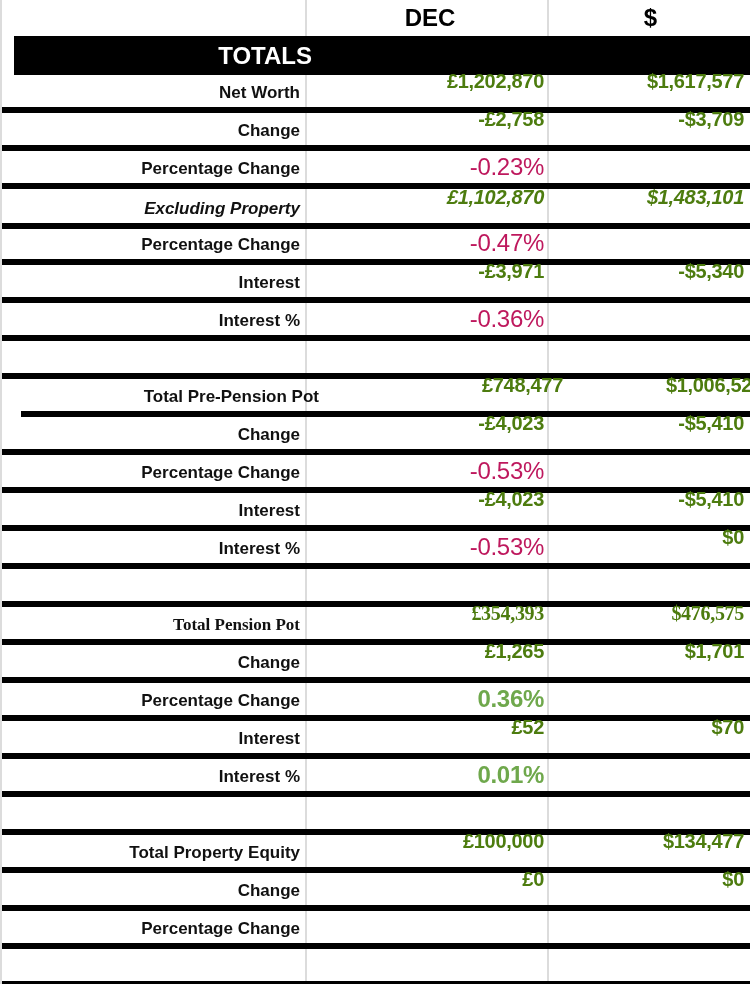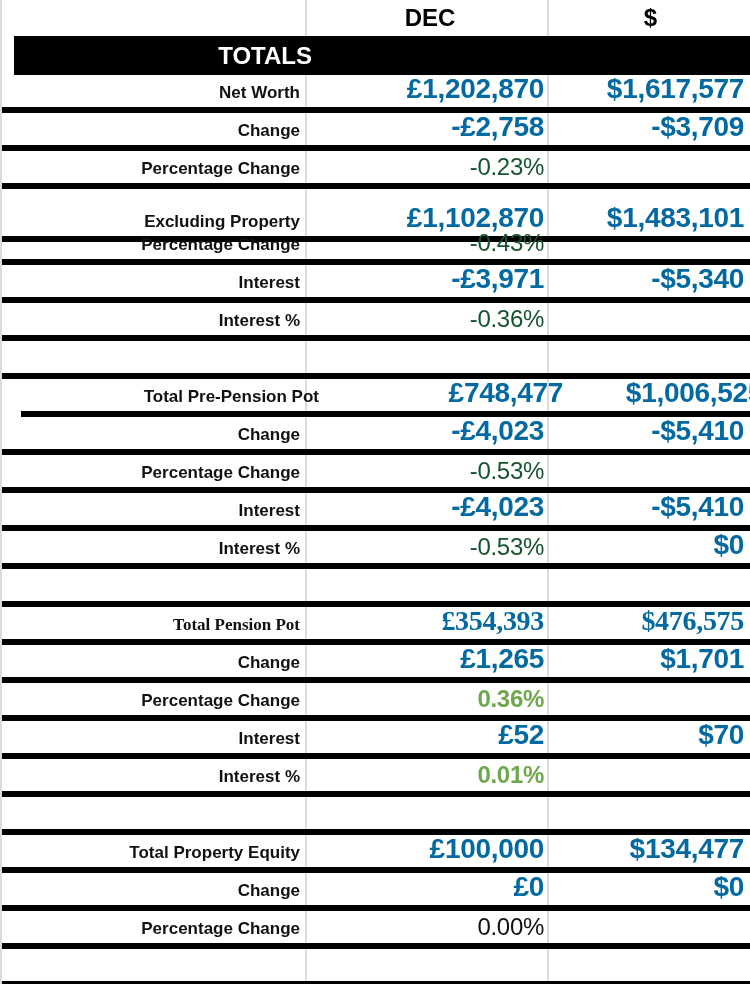--- a/index.html
+++ b/index.html
@@ -6,23 +6,23 @@
   body { width:750px; height:984px; overflow:hidden; position:relative;
          font-family: "Liberation Sans", "DejaVu Sans", sans-serif; }
   .sheet { position:absolute; left:0; top:0; width:750px; height:984px; }
   .vline { position:absolute; top:0; bottom:0; width:2px; background:#dcdcdc; }
   .row { position:absolute; left:2px; right:0; height:38px; border-bottom:6px solid #000000; box-sizing:border-box; }
   .cell { position:absolute; top:0; bottom:0; display:flex; align-items:flex-end; justify-content:flex-end; box-sizing:border-box; padding-bottom:4px; }
   .c0 { left:0; width:305px; padding-right:7px; }
   .c1 { left:307px; width:242px; padding-right:7px; }
   .c2 { left:549px; width:199px; padding-right:6px; }
   .label { font-weight:bold; font-size:17px; color:#111; }
-  .val { font-weight:bold; font-size:28px; color:#0369a1; letter-spacing:-0.3px; padding-bottom:2px; }
+  .val { font-weight:bold; font-size:20px; color:#4d7c0f; letter-spacing:-0.3px; padding-bottom:14px; }
   .pct { font-weight:normal; font-size:24px; letter-spacing:-0.3px; padding-bottom:2px; }
-  .neg { color:#14532d;text-align:right; }
+  .neg { color:#be185d;text-align:right; }
   .pos { color:#6fa84c;font-weight:bold; }
   .neutral { color:#111; }
   .header-row { position:absolute; left:2px; right:0; top:0; height:36px; }
   .header-row .cell { justify-content:center; align-items:center; padding:0; font-weight:bold; font-size:24px; }
   .totals-bar { position:absolute; left:2px; right:0; top:36px; height:39px; background:#000;margin-left:12px; }
   .totals-bar .cell { color:#fff; font-weight:bold; font-size:24px; align-items:center; padding-bottom:0; }
 </style>
 </head>
 <body>
 
@@ -49,28 +49,28 @@
       <div class="row" style="top: 113px;">
         <div class="cell c0 label">Change</div>
         <div class="cell c1 val">-£2,758</div>
         <div class="cell c2 val">-$3,709</div>
       </div>
       <div class="row" style="top: 151px;">
         <div class="cell c0 label">Percentage Change</div>
         <div class="cell c1 pct neg">-0.23%</div>
         <div class="cell c2 val"></div>
       </div>
-      <div class="row" style="top: 204px;">
+      <div class="row" style="top: 191px; font-style: italic;">
         <div class="cell c0 label">Excluding Property</div>
         <div class="cell c1 val">£1,102,870</div>
         <div class="cell c2 val">$1,483,101</div>
       </div>
       <div class="row" style="top: 227px;">
         <div class="cell c0 label">Percentage Change</div>
-        <div class="cell c1 pct neg">-0.43%</div>
+        <div class="cell c1 pct neg">-0.47%</div>
         <div class="cell c2 val"></div>
       </div>
       <div class="row" style="top: 265px;">
         <div class="cell c0 label">Interest</div>
         <div class="cell c1 val">-£3,971</div>
         <div class="cell c2 val">-$5,340</div>
       </div>
       <div class="row" style="top: 303px;">
         <div class="cell c0 label">Interest %</div>
         <div class="cell c1 pct neg">-0.36%</div>
@@ -146,21 +146,20 @@
         <div class="cell c1 val">£100,000</div>
         <div class="cell c2 val">$134,477</div>
       </div>
       <div class="row" style="top: 873px;">
         <div class="cell c0 label">Change</div>
         <div class="cell c1 val">£0</div>
         <div class="cell c2 val">$0</div>
       </div>
       <div class="row" style="top: 911px;">
         <div class="cell c0 label">Percentage Change</div>
-        <div class="cell c1 pct neutral">0.00%</div>
         <div class="cell c2 val"></div>
       </div>
       <div class="row" style="top: 949px;">
         <div class="cell c0 label"></div>
         <div class="cell c1 val"></div>
         <div class="cell c2 val"></div>
       </div>
     </div>
 </div>
 

